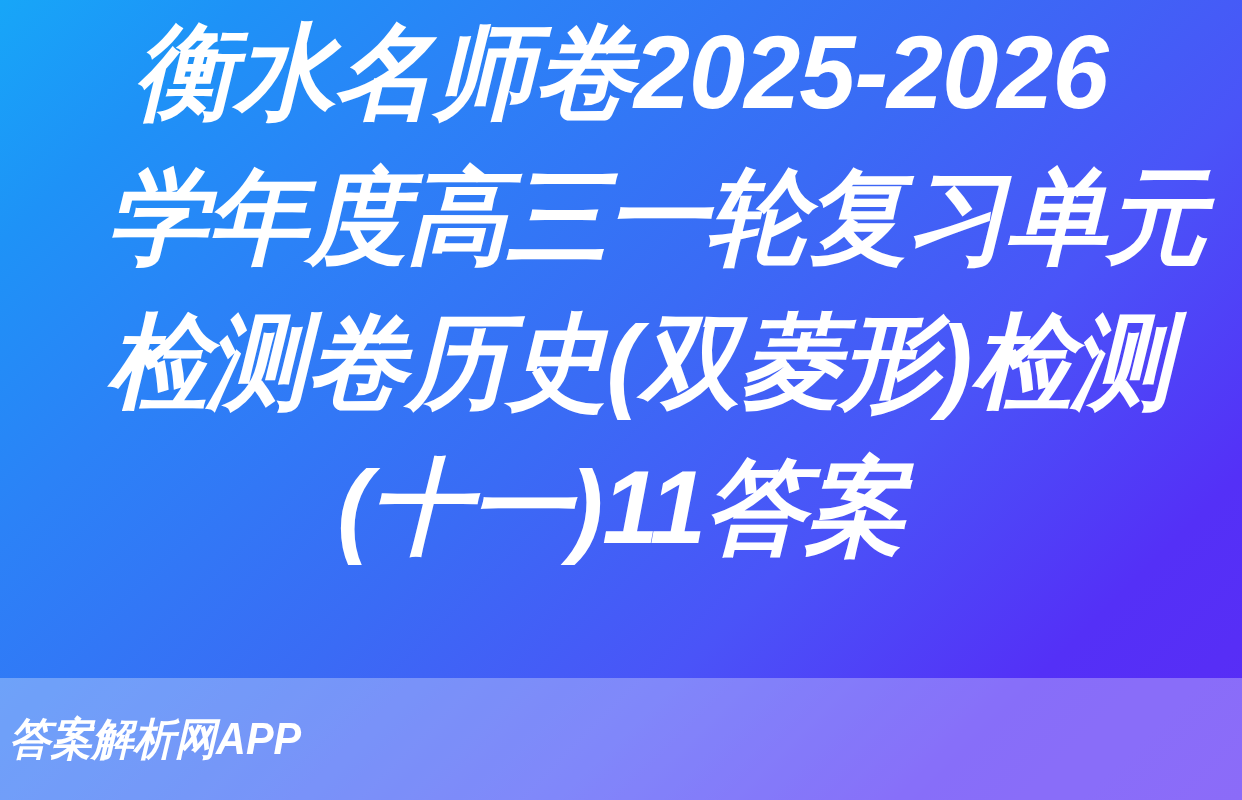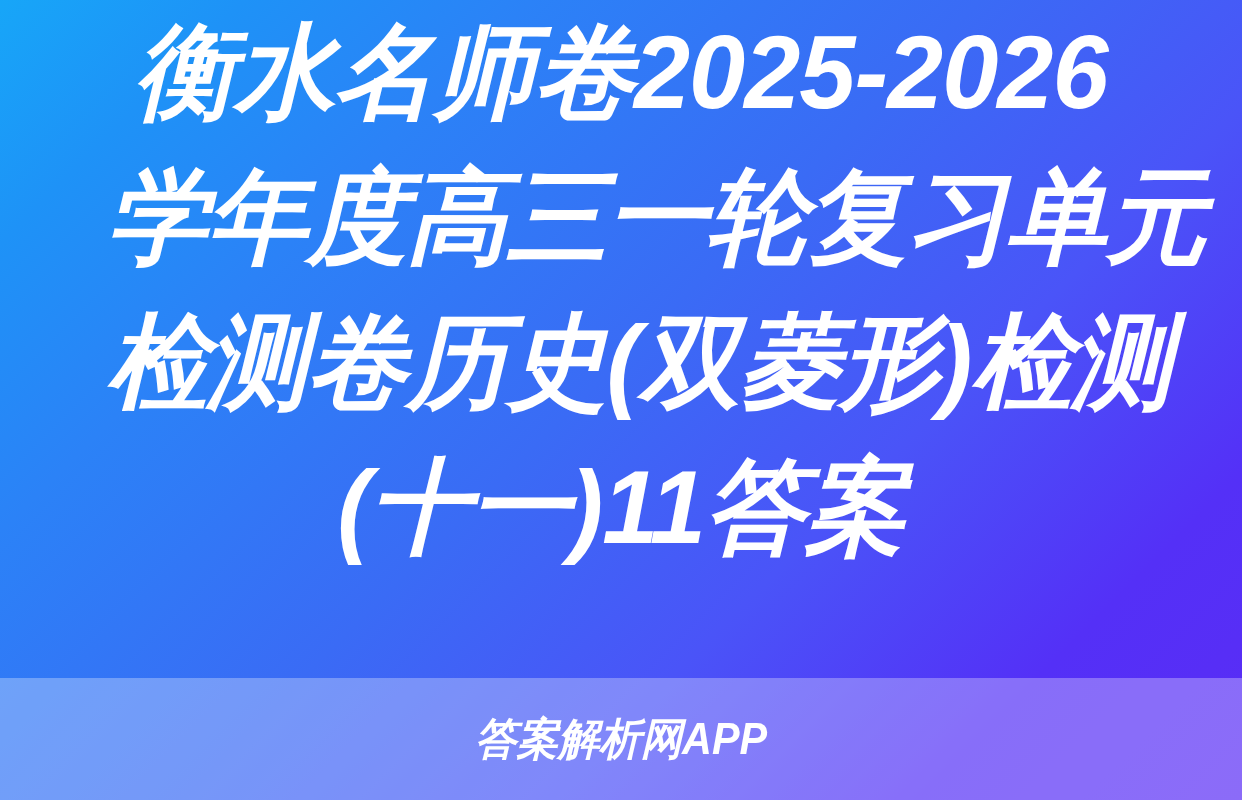--- a/index.html
+++ b/index.html
@@ -63,21 +63,20 @@
   .watermark-band {
     position: absolute;
     left: 0;
     top: 678px;
     width: 1242px;
     height: 122px;
     background: rgba(255, 255, 255, 0.30);
     z-index: 3;
     display: flex;
     align-items: center;
-    justify-content: center;
   }
 
   .watermark-text {
     color: #ffffff;
     font-size: 44px;
     line-height: 52px;
     font-weight: 700;
     font-style: italic;
     letter-spacing: 0px;
     white-space: nowrap;

